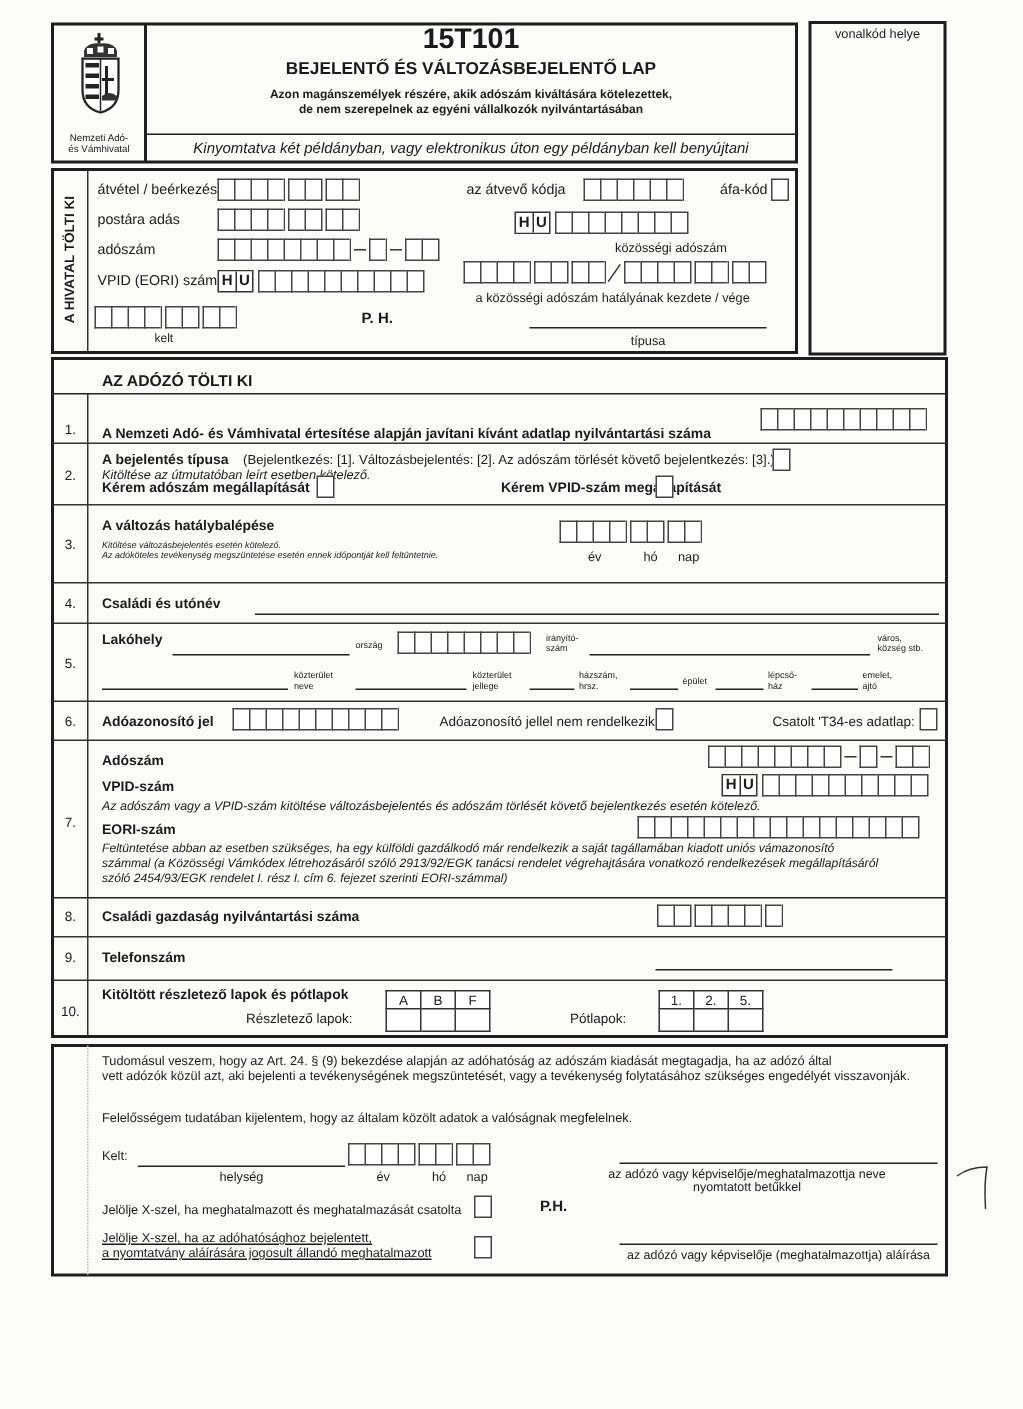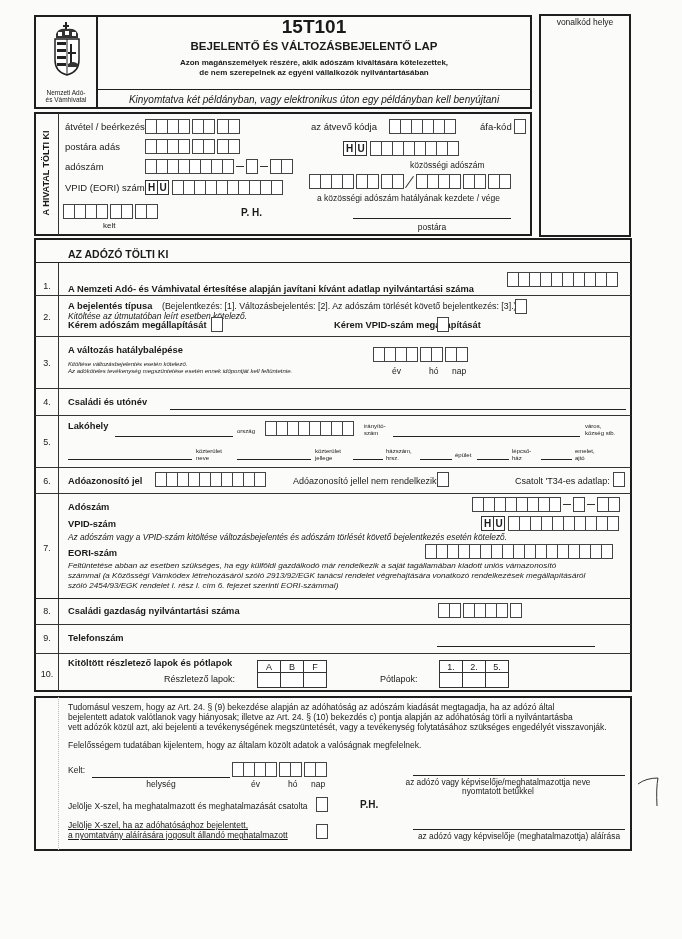--- a/index.html
+++ b/index.html
@@ -227,21 +227,21 @@
       <div class="cell"></div>
     </div>
   <div class="grp">
       <div class="cell"></div>
       <div class="cell"></div>
     </div>
 </div>
 <div class="lbl" style="left:317px;top:193px;font-size:8.5px;">a közösségi adószám hatályának kezdete / vége</div>
 
 <div class="uline" style="left:353px;top:218px;width:158px;"></div>
-<div class="lbl" style="left:353px;top:222px;width:158px;text-align:center;font-size:8.5px;">postára</div>
+<div class="lbl" style="left:353px;top:222px;width:158px;text-align:center;font-size:8.5px;">típusa</div>
 
 <div class="frame" style="left:34px;top:238px;width:598px;height:454px;"></div>
 <div class="vline" style="left:58px;top:262px;height:429px;"></div>
 <div class="lbl b" style="left:68px;top:248px;font-size:10.5px;">AZ ADÓZÓ TÖLTI KI</div>
 <div class="hline" style="left:35px;top:262px;width:596px;border-top:1.5px solid #222;"></div>
 
 <div class="rownum" style="top:281px;">1.</div>
 <div class="lbl b" style="left:68px;top:284px;font-size:9.3px;">A Nemzeti Adó- és Vámhivatal értesítése alapján javítani kívánt adatlap nyilvántartási száma</div>
 <div class="lbl i" style="left:68px;top:279px;font-size:8.5px;margin-top:32px;">Kitöltése az útmutatóban leírt esetben kötelező.</div>
 <div class="boxes" style="left:507px;top:272px;">
@@ -504,21 +504,20 @@
         <td></td>
         <td></td>
       </tr>
 </tbody>
   </table>
 
 <div class="frame" style="left:34px;top:696px;width:598px;height:155px;"></div>
 <div class="vline" style="left:58px;top:697px;height:153px;border-left:1px dotted #bbb;"></div>
 <div class="lbl" style="left:68px;top:702px;font-size:8.5px;line-height:10px;">
   <div>Tudomásul veszem, hogy az  Art. 24. § (9) bekezdése alapján az adóhatóság az adószám kiadását megtagadja, ha az adózó által</div>
-  <div>bejelentett adatok valótlanok vagy hiányosak; illetve az Art. 24. § (10) bekezdés c) pontja alapján az adóhatóság törli a nyilvántartásba</div>
   <div>vett adózók közül azt, aki bejelenti a tevékenységének megszüntetését, vagy a tevékenység folytatásához szükséges engedélyét visszavonják.</div>
 </div>
 <div class="lbl" style="left:68px;top:740px;font-size:8.5px;">Felelősségem tudatában kijelentem, hogy az általam közölt adatok a valóságnak megfelelnek.</div>
 
 <div class="lbl" style="left:68px;top:765px;font-size:8.5px;">Kelt:</div>
 <div class="uline" style="left:92px;top:777px;width:138px;"></div>
 <div class="lbl" style="left:92px;top:779px;width:138px;text-align:center;font-size:8.5px;">helység</div>
 <div class="boxes" style="left:232px;top:762px;">
   <div class="grp">
       <div class="cell"></div>

